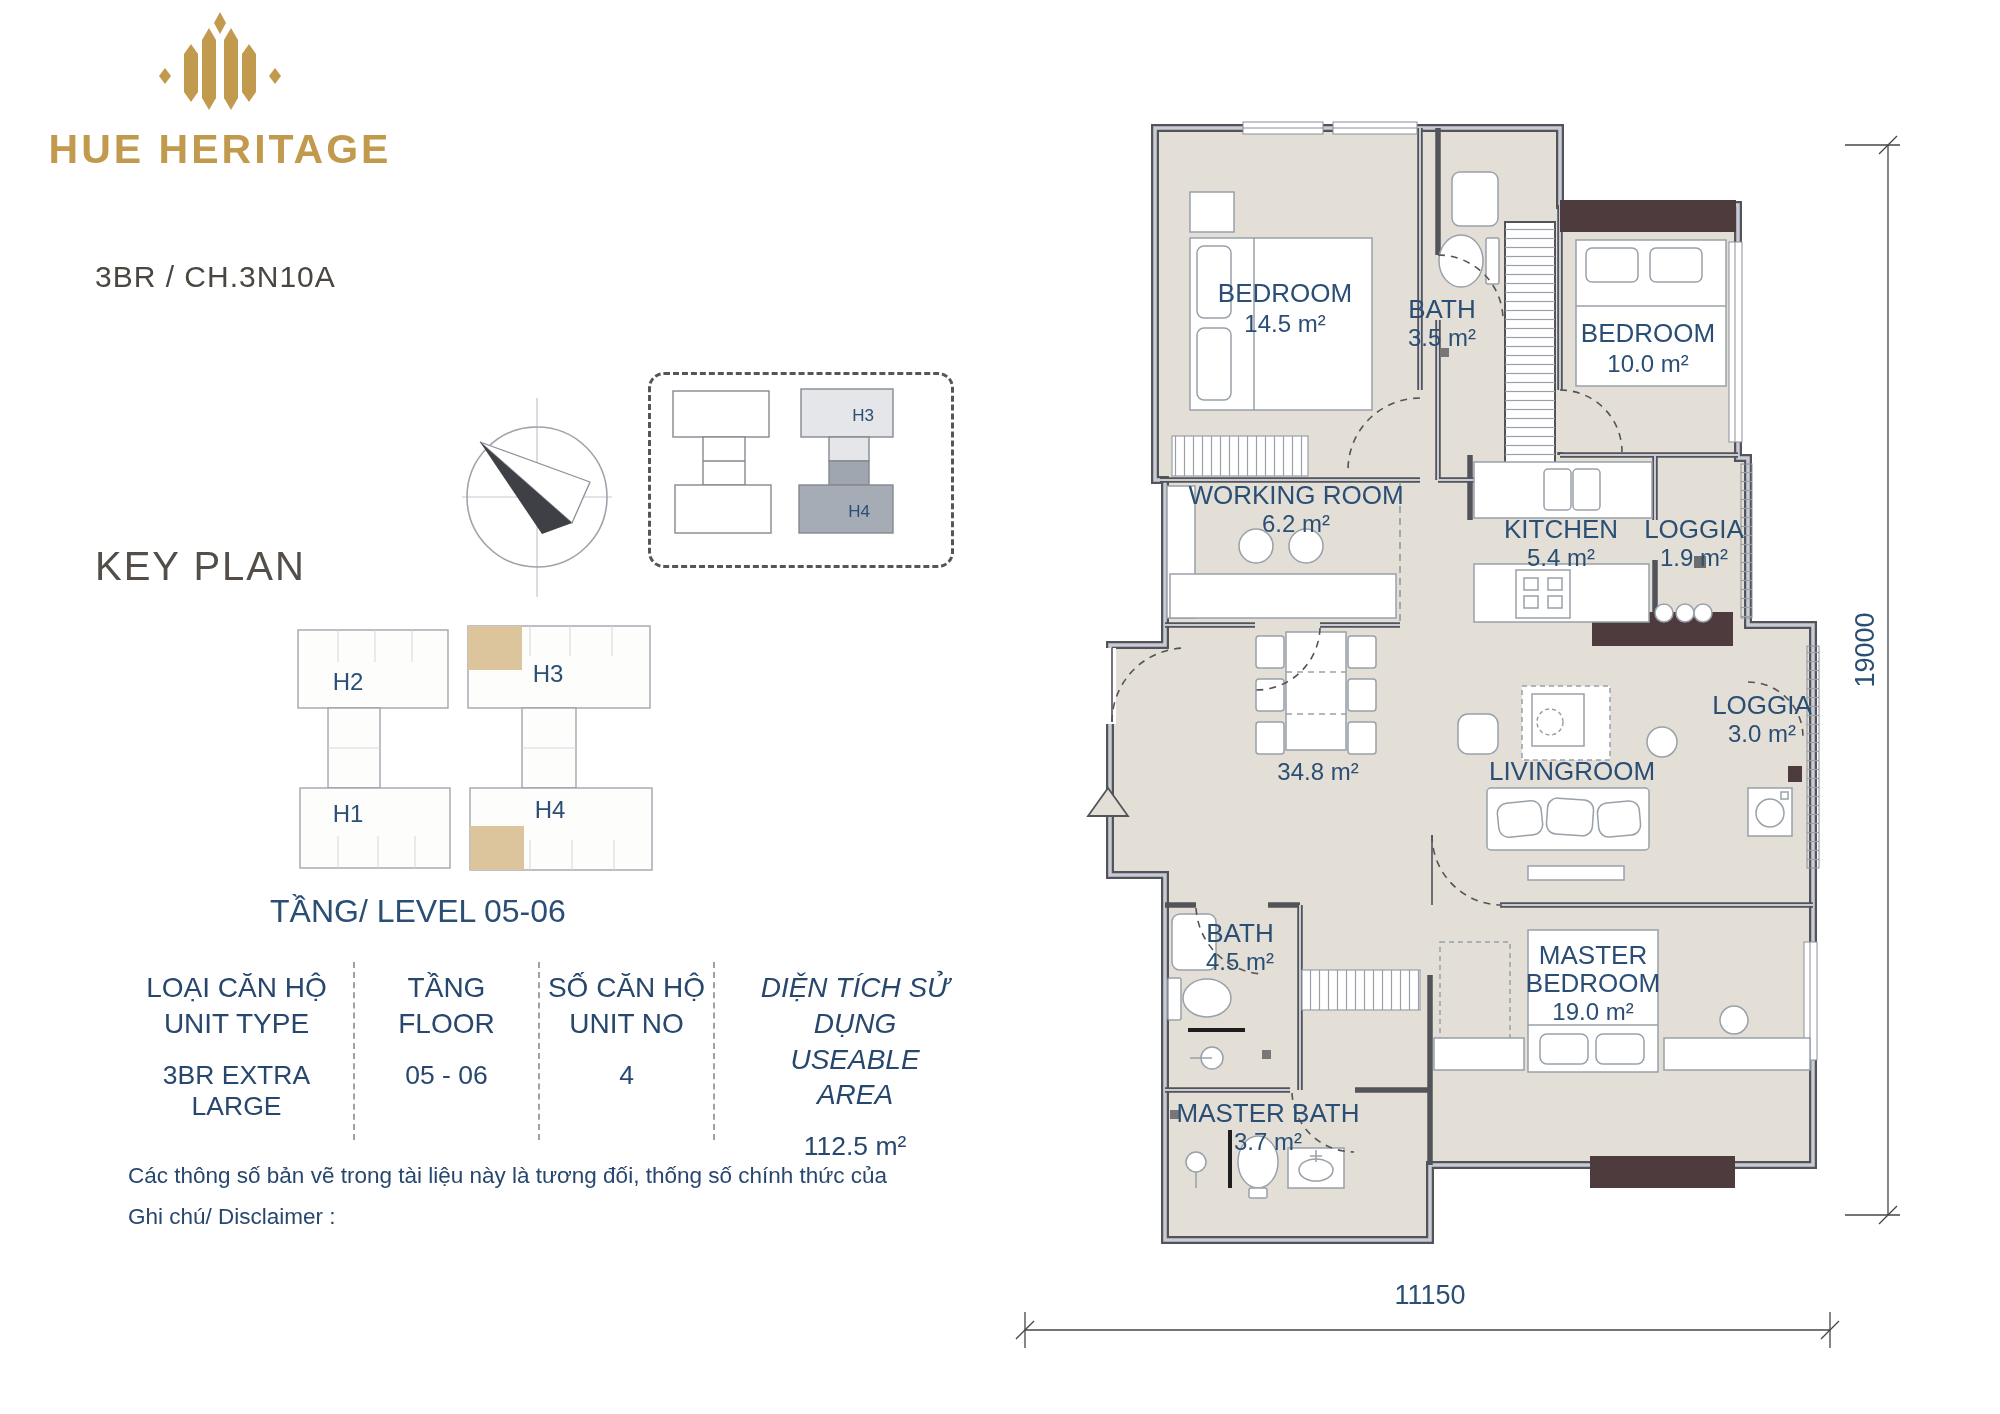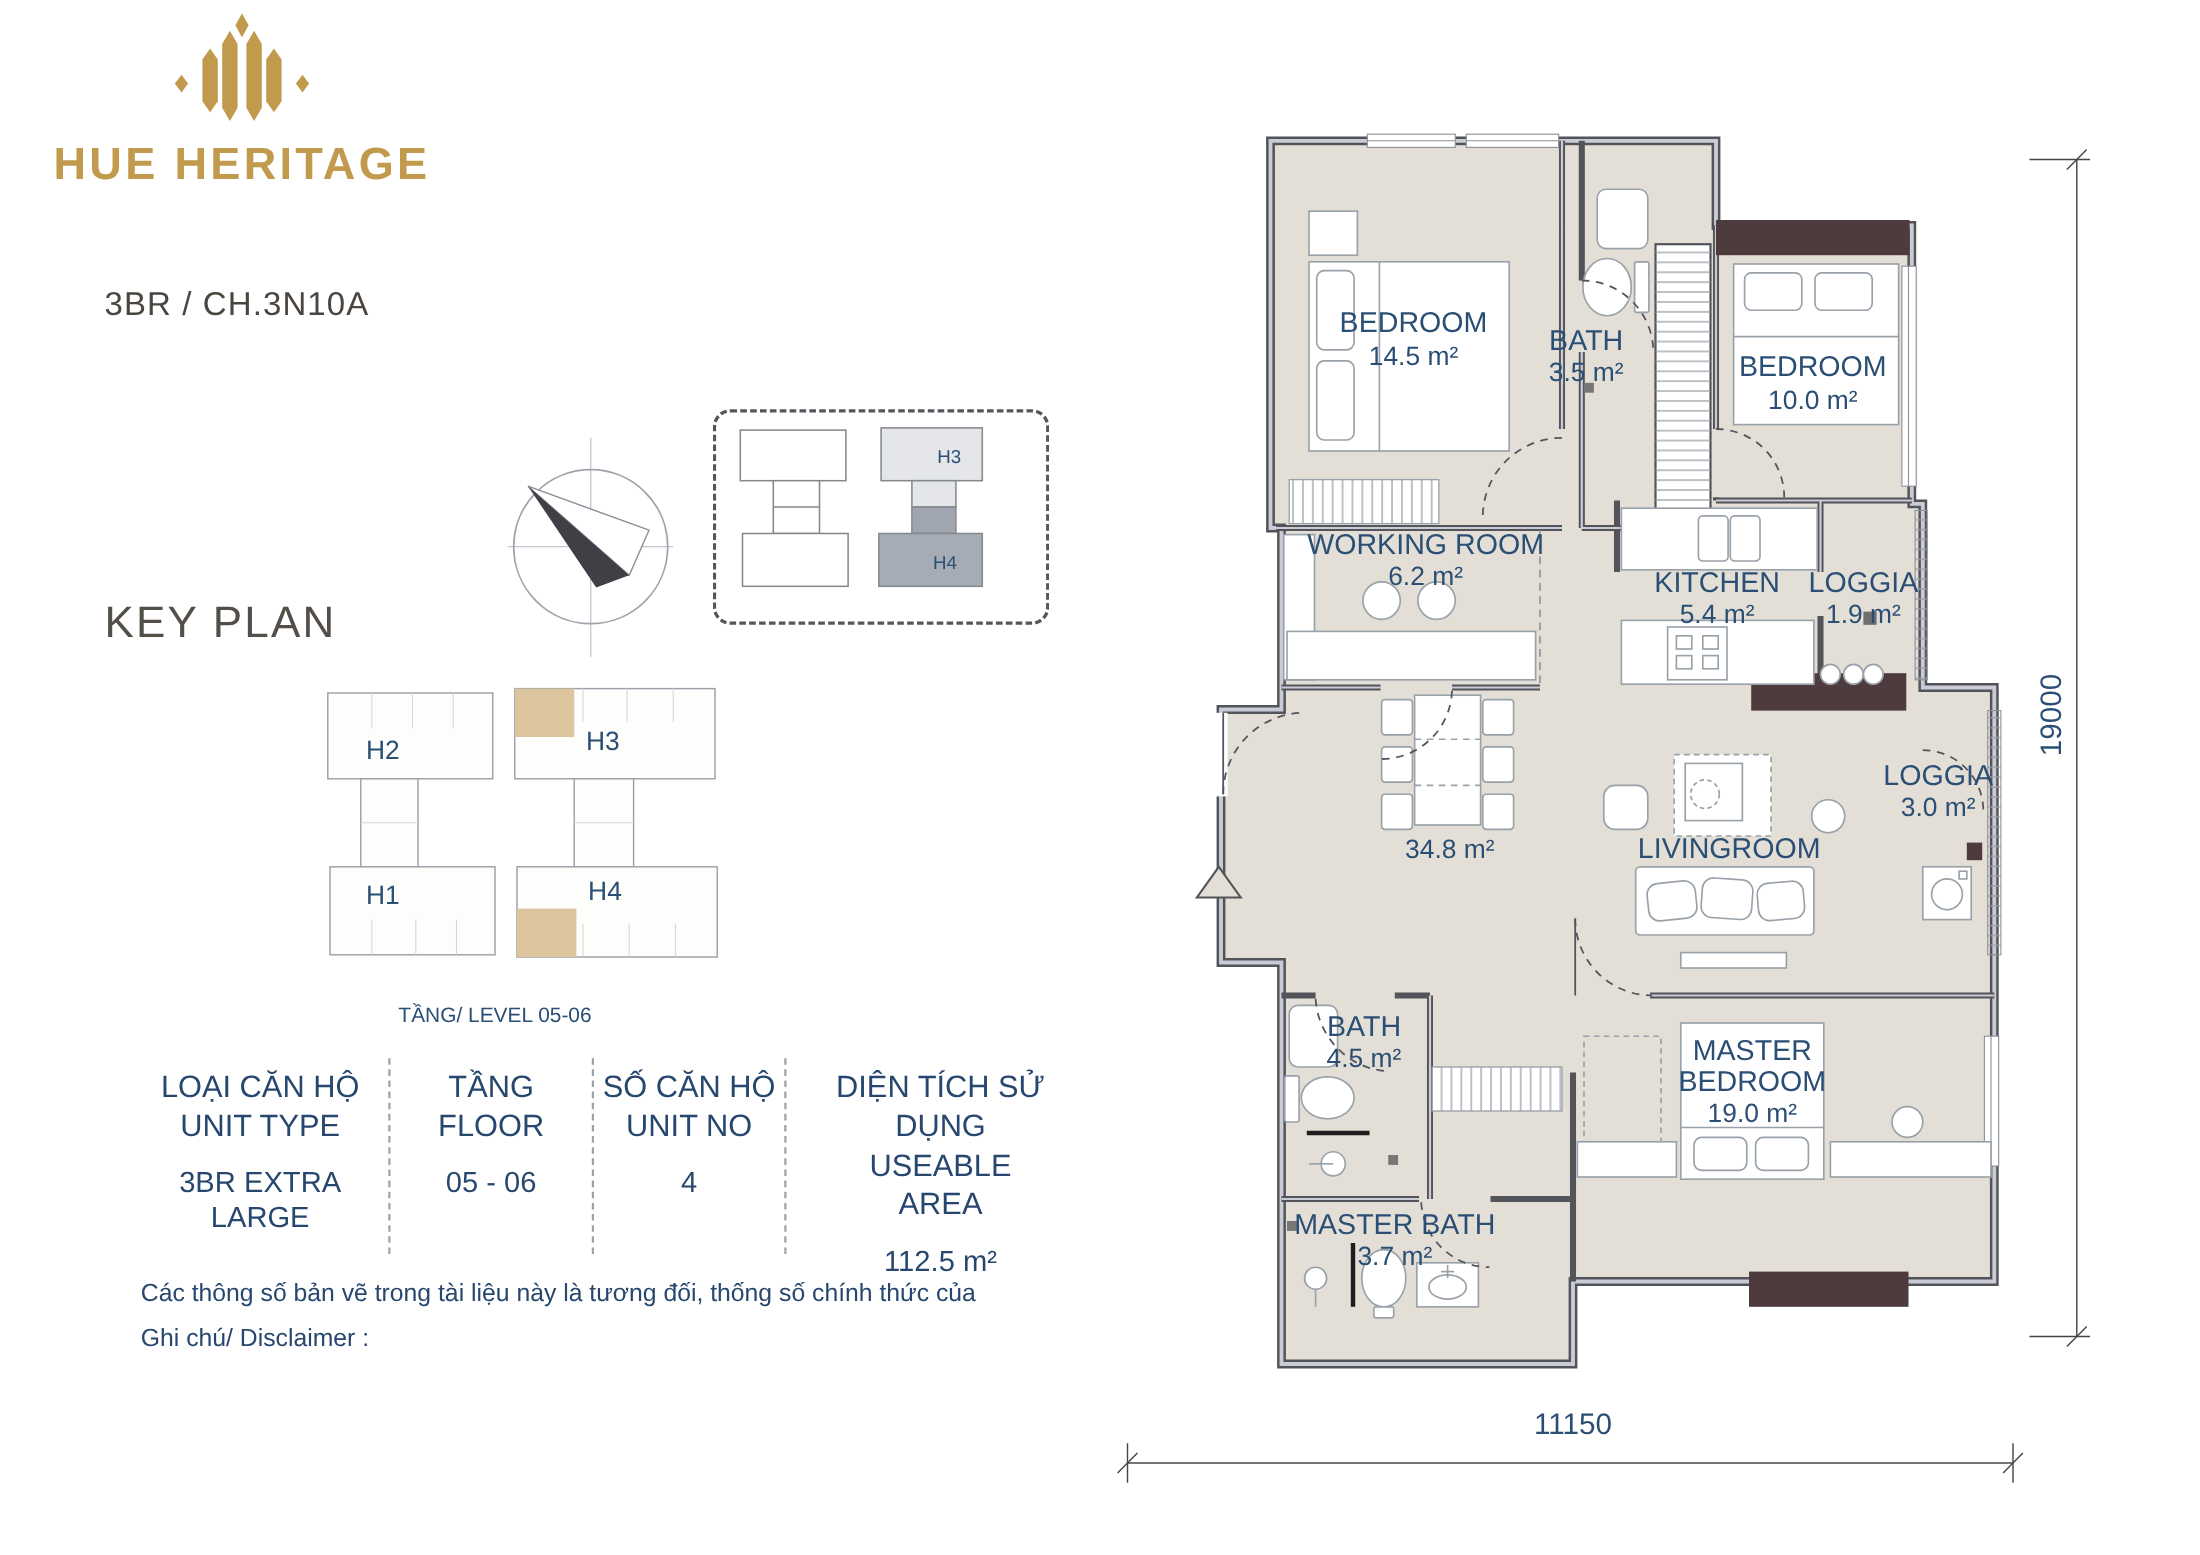--- a/index.html
+++ b/index.html
@@ -5,29 +5,29 @@
   html,body{margin:0;padding:0;background:#fff;}
   .canvas{position:relative;width:2000px;height:1414px;background:#ffffff;overflow:hidden;
           font-family:"Liberation Sans", sans-serif;color:#27476E;}
   .abs{position:absolute;}
   
   .brand{left:40px;top:10px;width:360px;text-align:center;}
   .brand-name{margin-top:4px;font-size:41px;font-weight:700;letter-spacing:3px;color:#C19A4D;}
   .unit-code{left:95px;top:260px;font-size:30px;letter-spacing:1px;color:#4B4540;}
   
   .keyplan-title{left:95px;top:544px;font-size:40px;letter-spacing:2px;color:#544E49;}
-  .level-caption{left:270px;top:913px;width:360px;text-align:center;font-size:19px;color:#2A4E74;}
+  .level-caption{left:270px;top:893px;width:360px;font-size:32px;color:#2A4E74;}
   
   .info-table{left:120px;top:962px;width:880px;display:flex;}
   .info-col{text-align:center;padding-top:8px;height:178px;box-sizing:border-box;}
   .info-col.sep{border-right:2px dashed #9CA2AA;}
   .col-1{width:235px;} .col-2{width:185px;} .col-3{width:175px;} .col-4{width:280px;}
   .hdr{font-size:28px;line-height:1.28;color:#27476E;}
   .hdr .vi{display:block;margin:0 auto;}
-  .col-4 .vi{width:190px;}
+  .col-4 .vi{width:190px;font-style:italic;}
   .val{margin-top:18px;font-size:26.5px;color:#27476E;}
   
   .disclaimer{left:128px;top:1156px;width:800px;font-size:22.5px;line-height:1.82;color:#27476E;}
   
   svg text{font-family:"Liberation Sans", sans-serif;}
   .room-name{font-size:26px;fill:#2A4E74;}
   .room-area{font-size:24px;fill:#2A4E74;}
   .dim-text{font-size:27px;fill:#2A4E74;}
   .hlabel{font-size:24px;fill:#2A4E74;}
   .hlabel-small{font-size:17px;fill:#2A4E74;}

